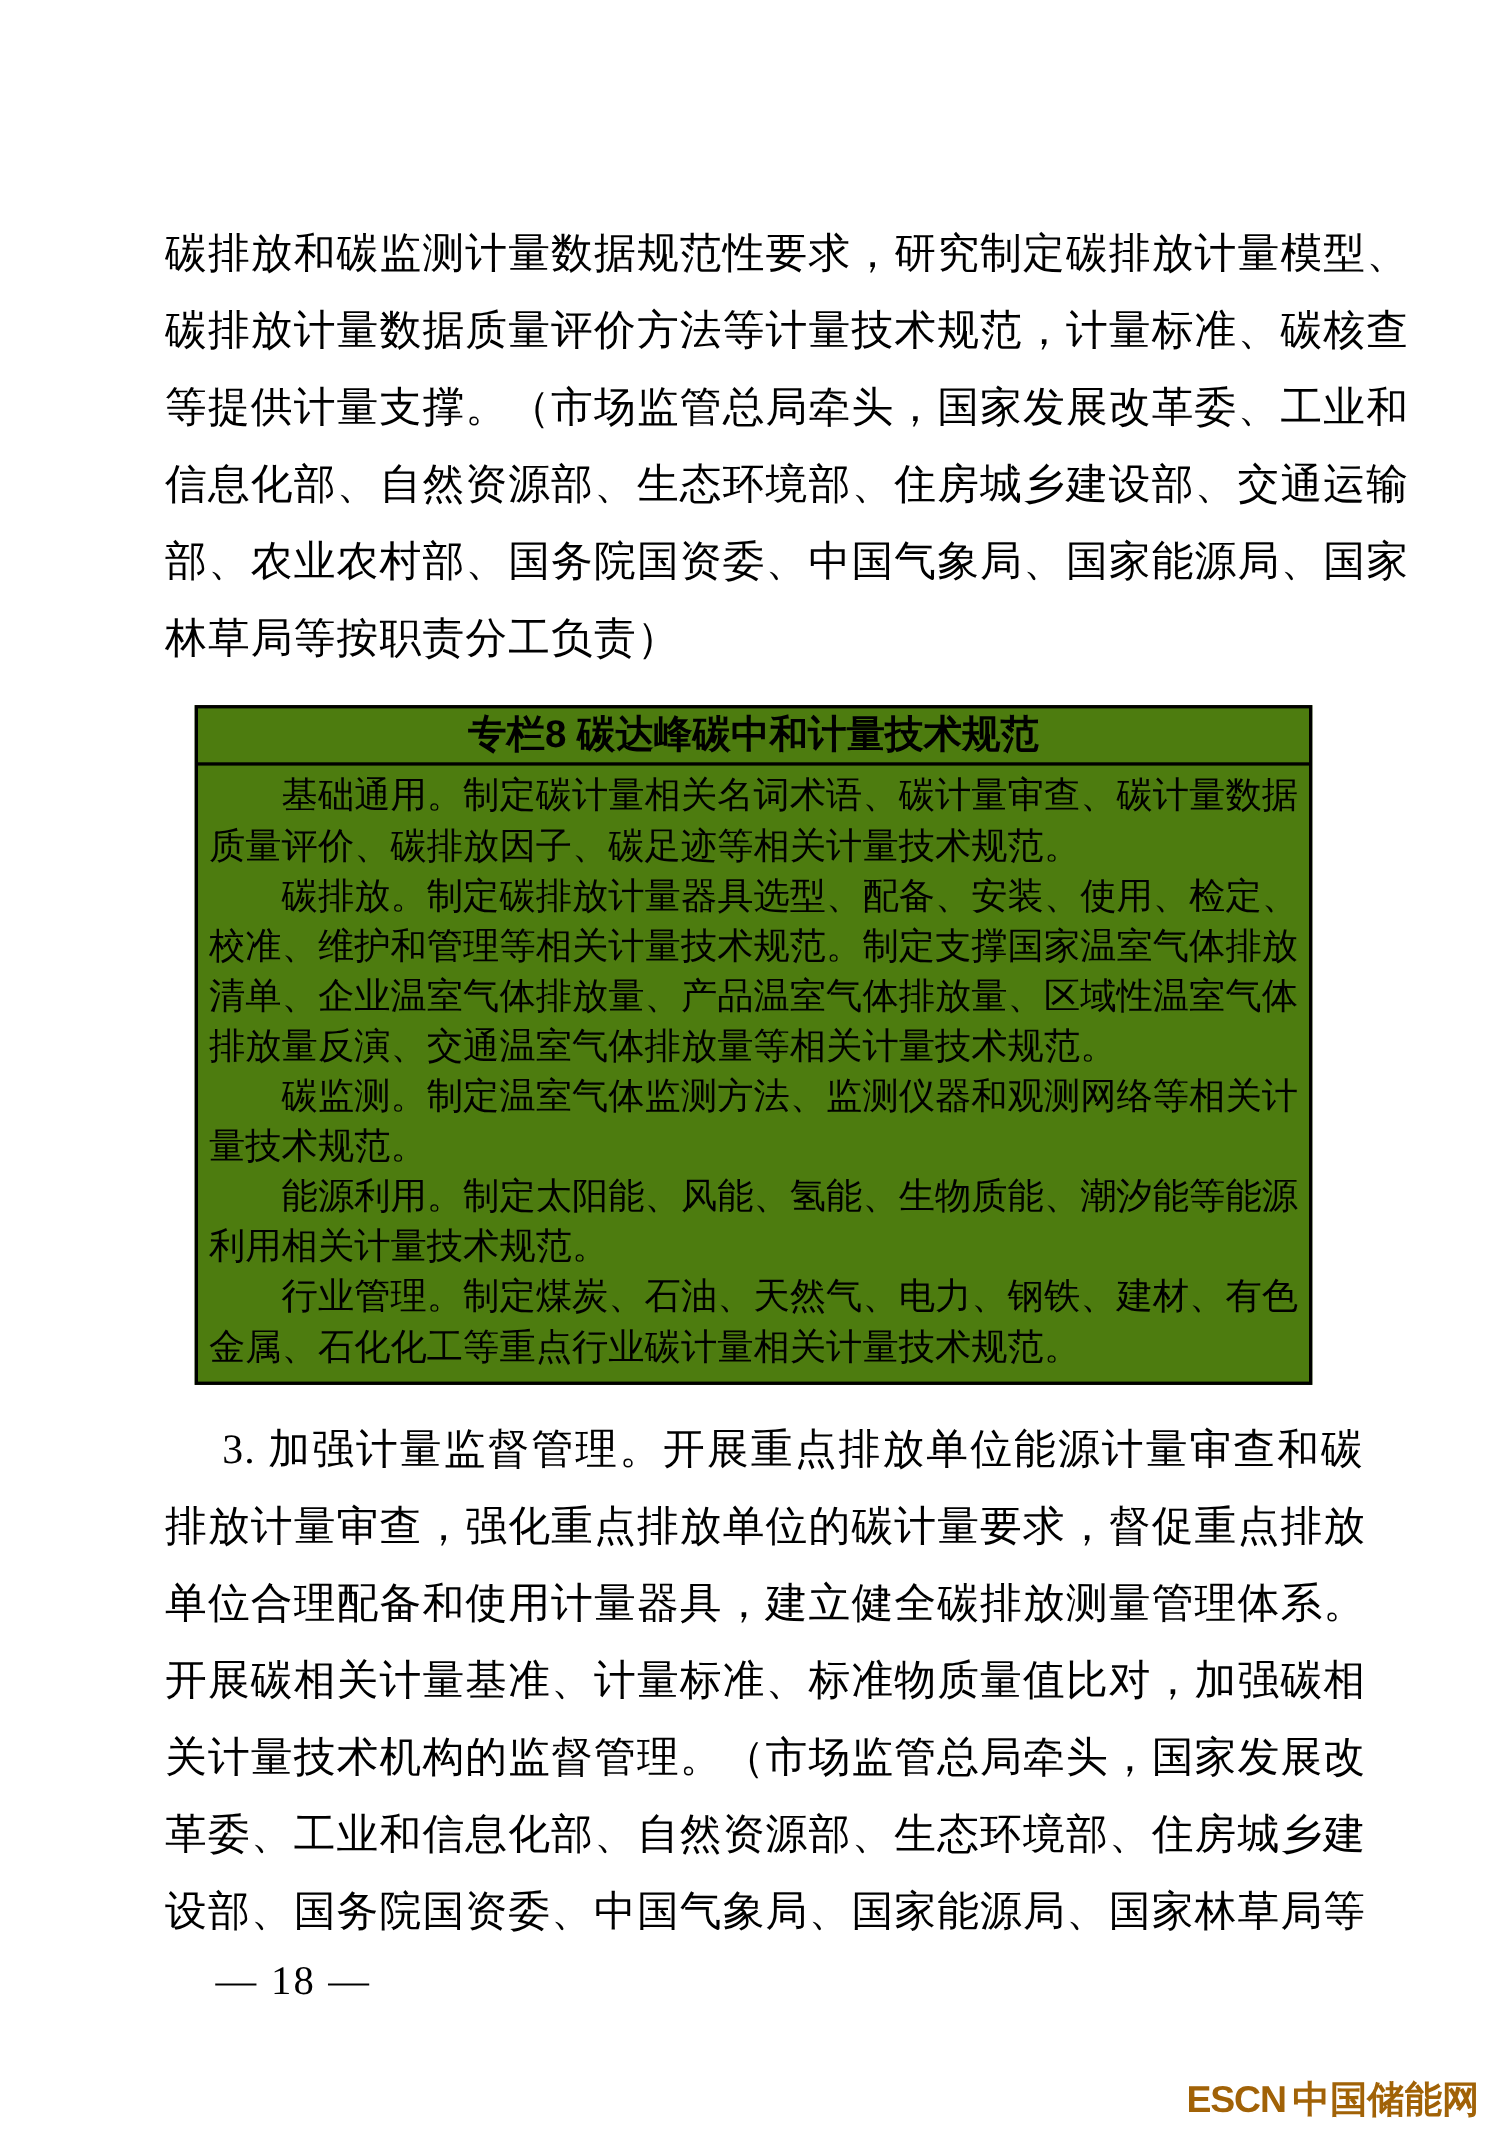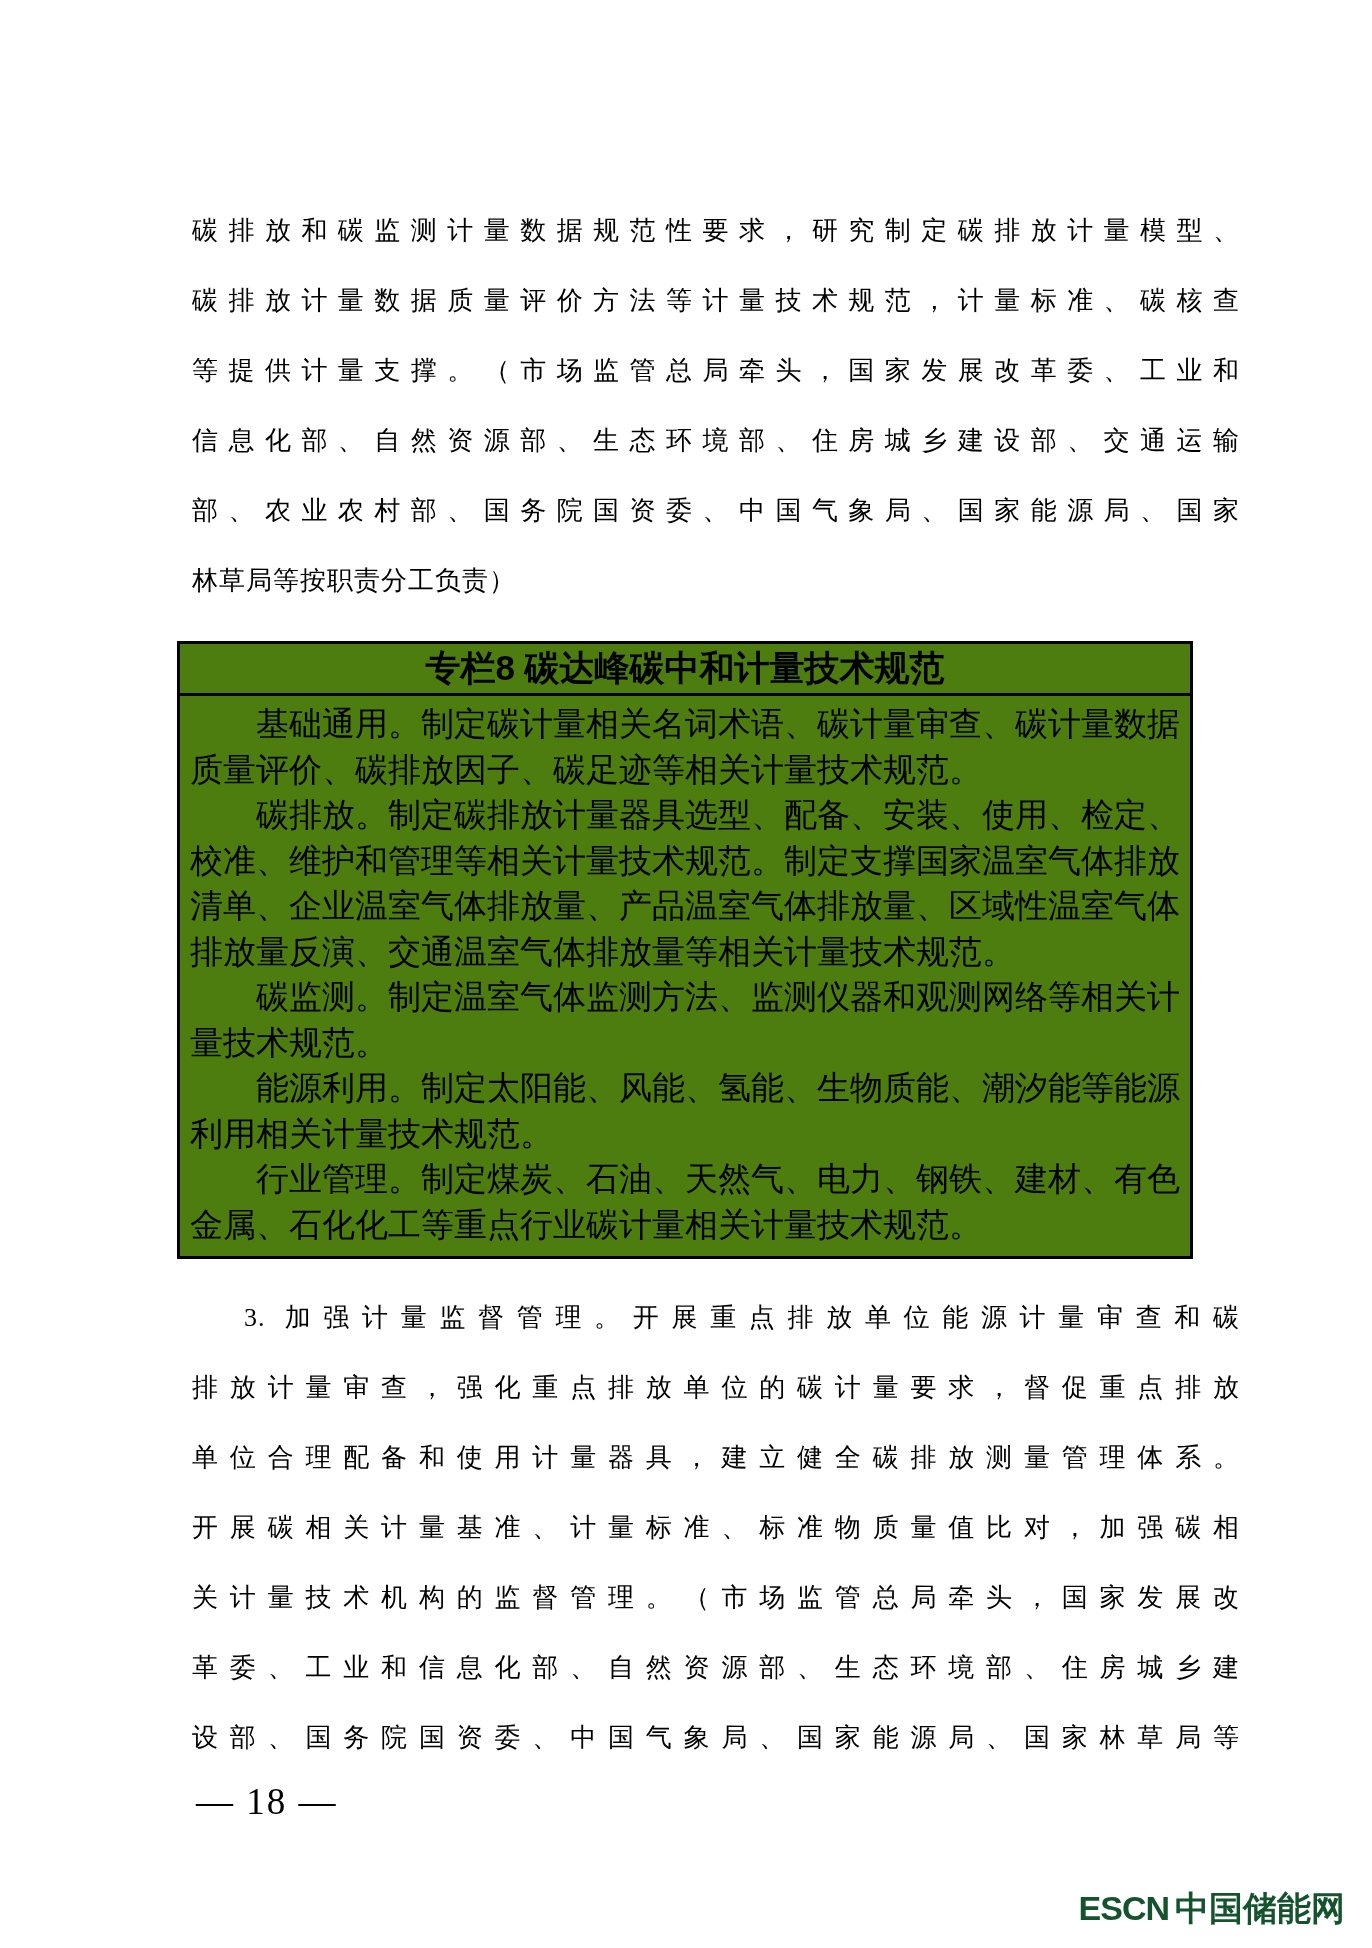--- a/index.html
+++ b/index.html
@@ -12,28 +12,27 @@
     font-family: "Liberation Serif", serif;
     overflow: hidden;
   }
   
   .body-block {
     position: absolute;
     left: 150px;
     width: 1090px;
   }
   .body-block .line {
-    font-size: 26px;
+    font-size: 38px;
     line-height: 70px;
     height: 70px;
     white-space: nowrap;
     text-align: justify;
     text-align-last: justify;
     letter-spacing: 1px;
-    margin-left: 42px;
   }
   .body-block .line.last {
     text-align: right;
     text-align-last: left;
   }
   .body-block .line.num-indent { text-indent: 52px; }
 
   
   .spec-box {
     position: absolute;
@@ -76,21 +75,21 @@
     letter-spacing: 2px;
     font-family: "Liberation Serif", serif;
   }
   .site-logo {
     position: absolute;
     right: 27px;
     top: 1886px;
     font-family: "Liberation Sans", sans-serif;
     font-weight: bold;
     font-size: 34px;
-    color: #14532d;
+    color: #a16207;
     white-space: nowrap;
     margin-left: 46px;
   }
   .site-logo .latin { letter-spacing: -1px; margin-right: 6px; }
 </style>
 </head>
 <body>
 
 <div id="page">
 

